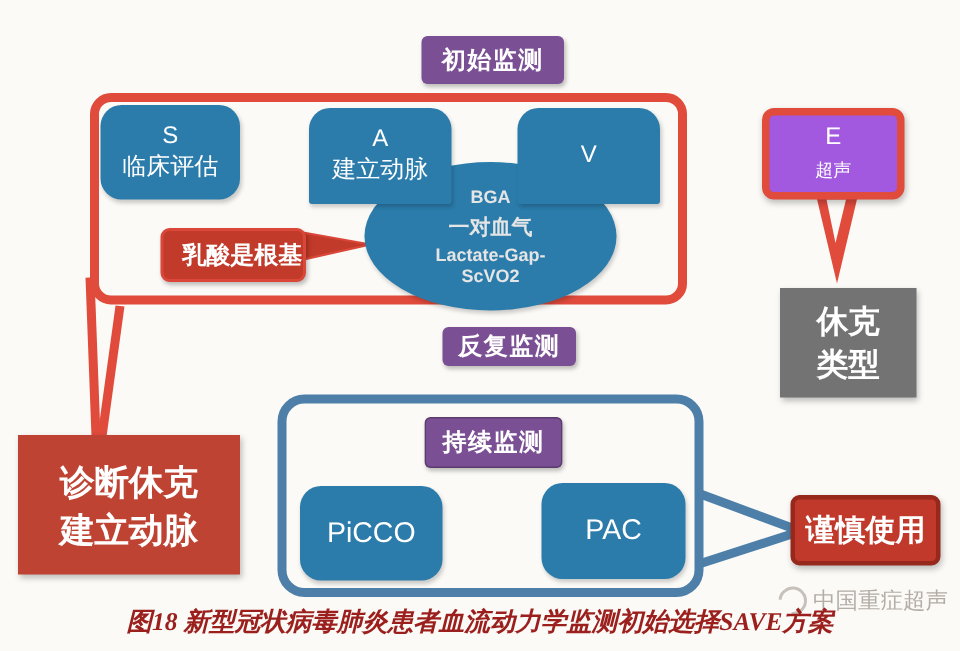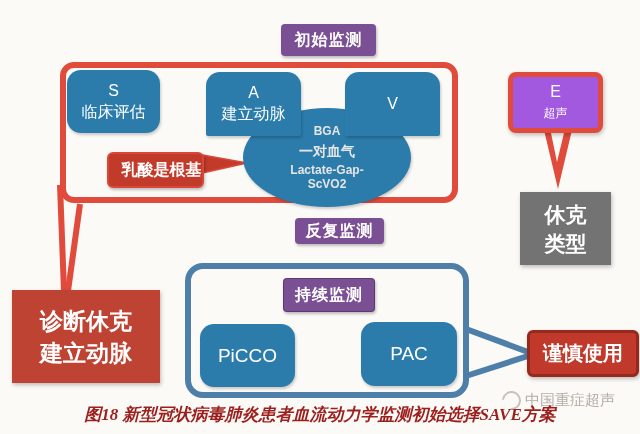--- a/index.html
+++ b/index.html
@@ -53,21 +53,21 @@
   }
   .ebox .letter{font-size:16px;line-height:20px;}
   .ebox .lbl{font-size:12px;line-height:22px;}
   .device{font-size:19px;color:#fff;}
   .caption{
     width:640px;left:0;top:403px;text-align:center;color:#9b1f1c;
     font-family:"Liberation Serif", serif;font-style:italic;font-weight:bold;
     font-size:17px;z-index:3;
   }
   .watermark{
-    right:25px;top:391px;color:#b3ada6;font-size:15px;z-index:3;
+    right:8px;top:391px;color:#b3ada6;font-size:15px;z-index:3;
     display:flex;align-items:center;gap:4px;
   }
   .wm-logo{
     width:15px;height:15px;border:2px solid #c7c1ba;border-radius:50%;
     border-left-color:transparent;transform:rotate(-40deg);
   }
 </style>
 </head>
 <body>
 
@@ -144,21 +144,21 @@
   <div class="abs node ebox" style="left:508px;top:72px;width:95px;height:61px;">
     <span class="letter">E</span>
     <span class="lbl">超声</span>
   </div>
 
   <div class="abs node redbox" style="left:520px;top:192px;width:91px;height:73px;background:#737373;font-size:21px;line-height:29px;">
     <span>休克</span>
     <span>类型</span>
   </div>
 
-  <div class="abs node redbox" style="left:527px;top:330px;width:112px;height:47px;background:#c0392b;border:3px solid #96281c;border-radius:6px;font-size:20px;align-items:center;">
+  <div class="abs node redbox" style="left:527px;top:330px;width:100px;height:47px;background:#c0392b;border:3px solid #96281c;border-radius:6px;font-size:20px;align-items:center;">
     <span>谨慎使用</span>
   </div>
 
   <div class="abs watermark">
     <span class="wm-logo"></span>
     <span>中国重症超声</span>
   </div>
 
   <div class="abs caption">图18  新型冠状病毒肺炎患者血流动力学监测初始选择SAVE方案</div>
 

